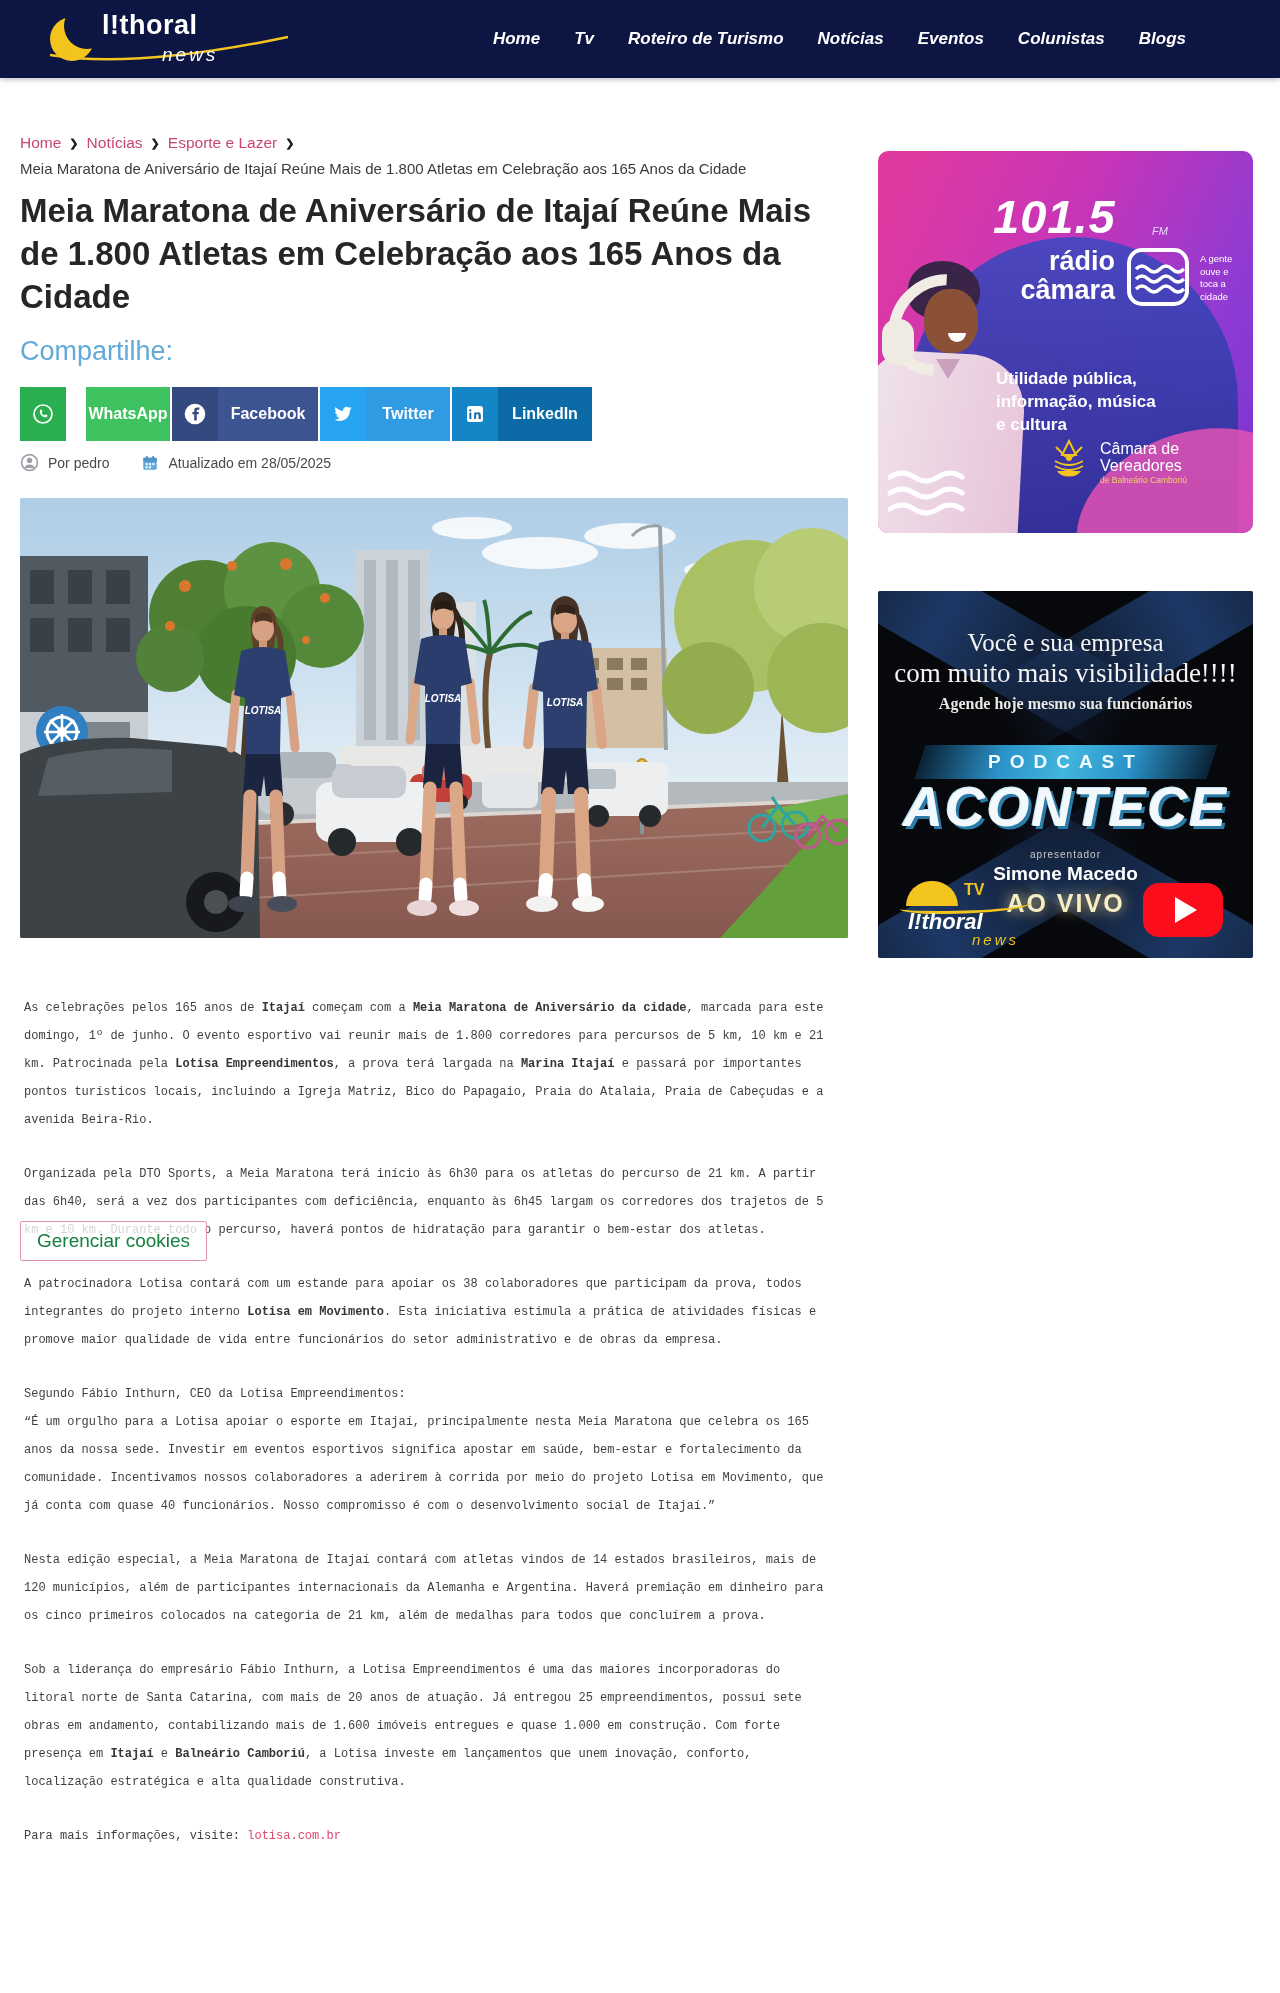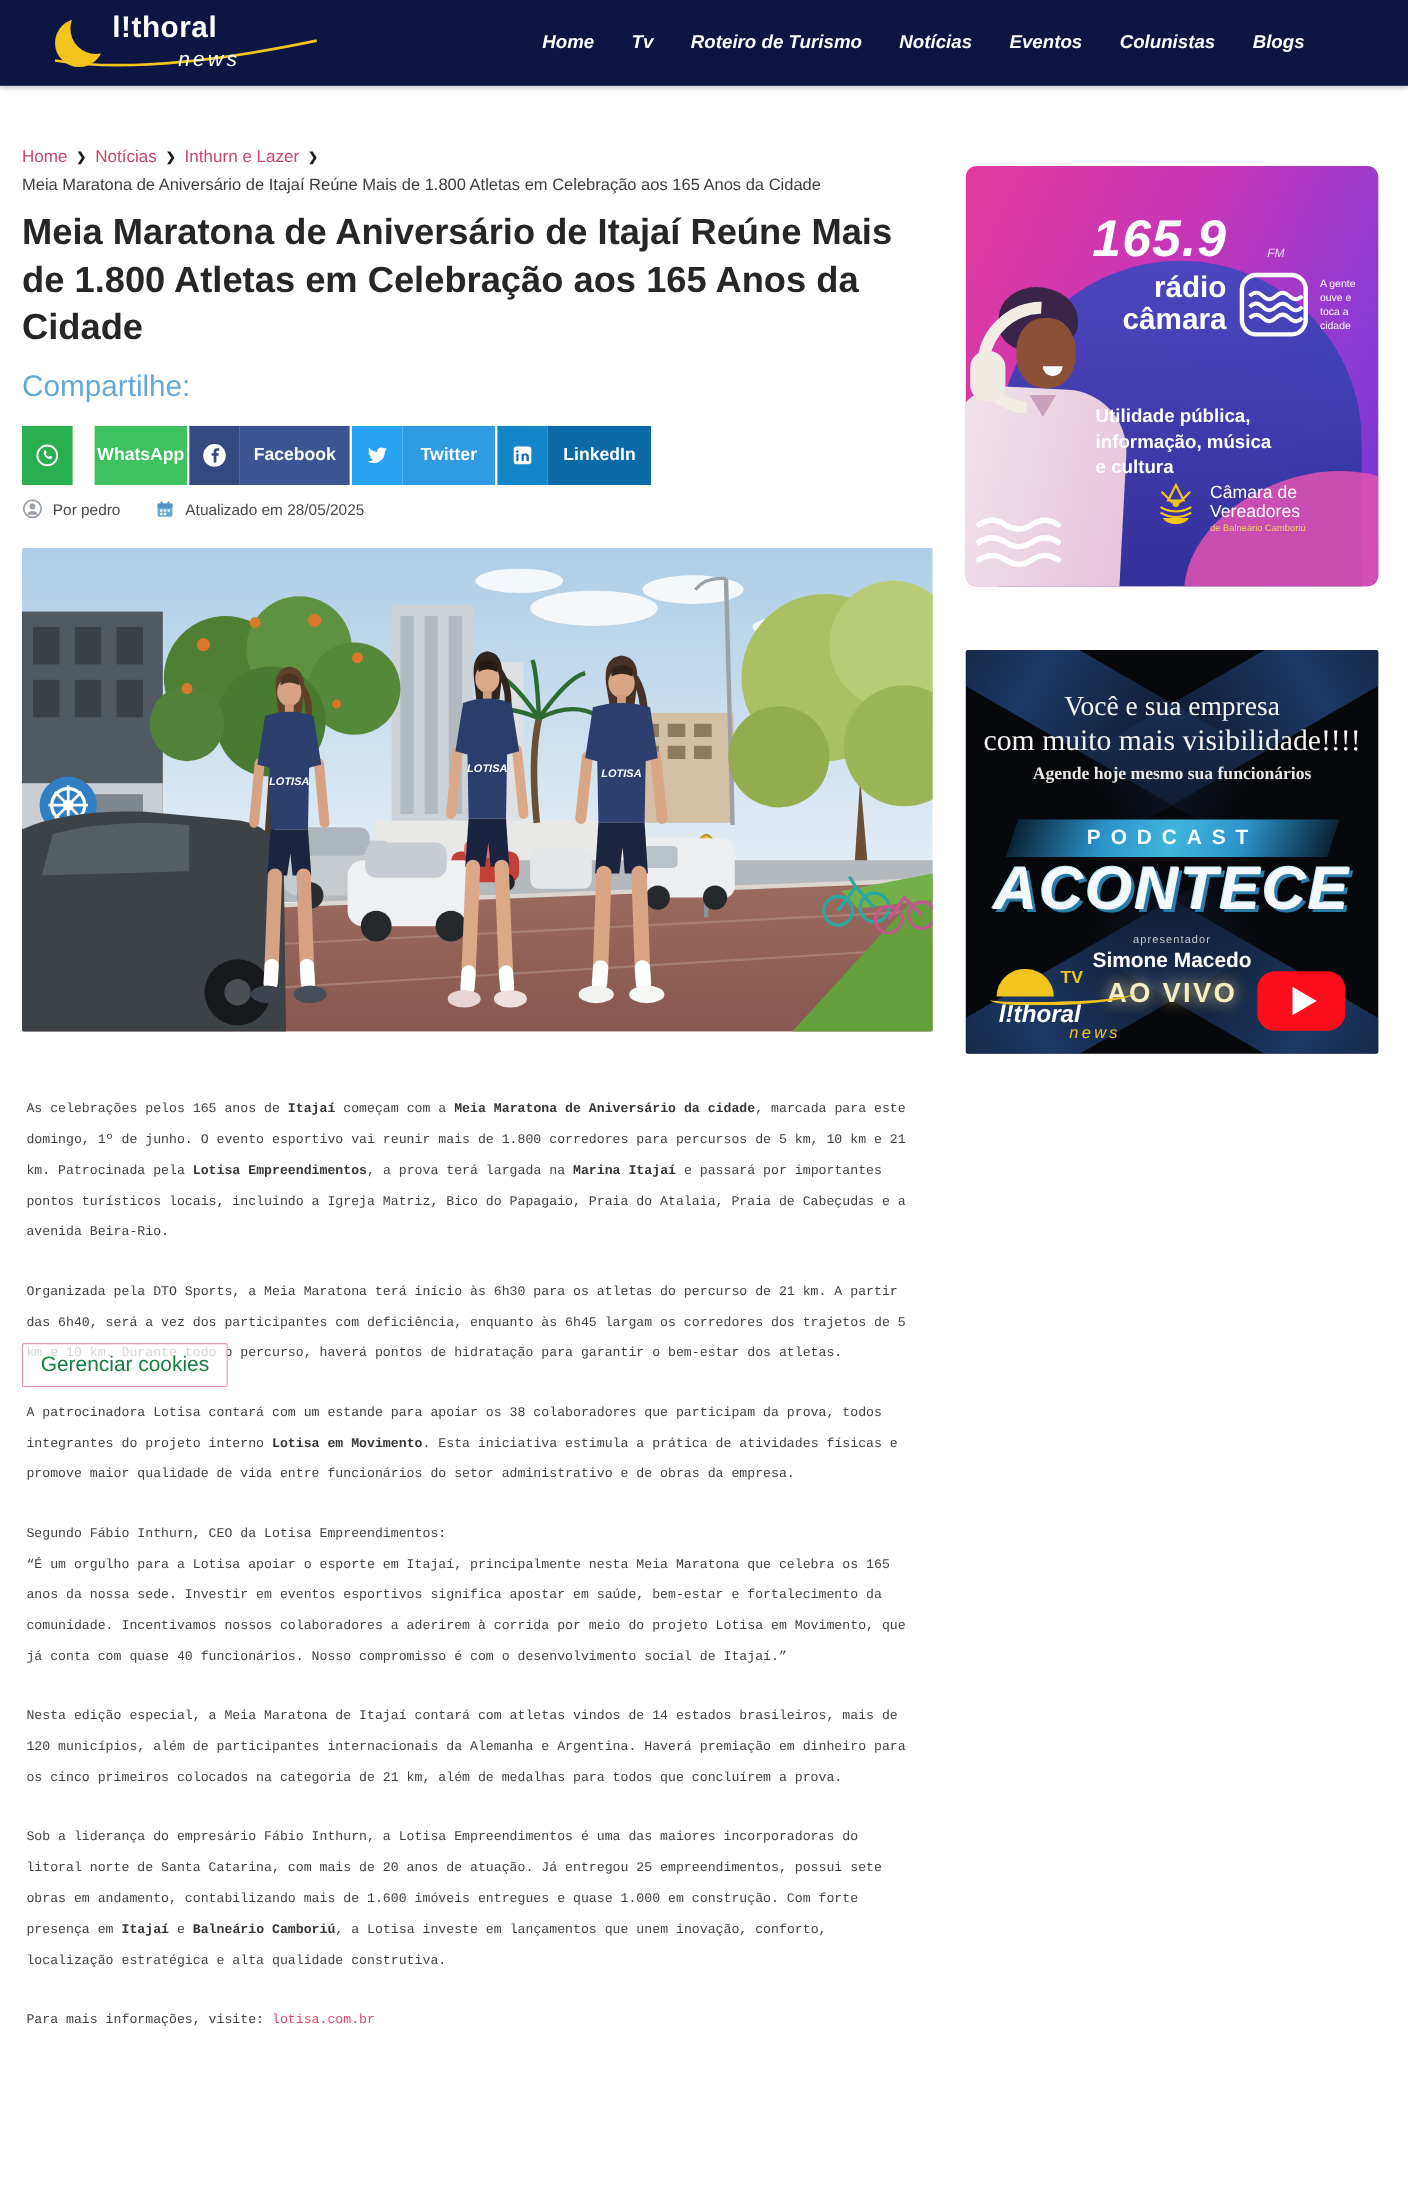--- a/index.html
+++ b/index.html
@@ -153,21 +153,21 @@
         <a href="#">Eventos</a>
         <a href="#">Colunistas</a>
         <a href="#">Blogs</a>
       </nav>
   </header>
 
   <div class="content">
 
     <main class="main-col">
 
-      <div class="bc-links" id="breadcrumb-links"><a href="#">Home</a><span class="sep">❯</span><a href="#">Notícias</a><span class="sep">❯</span><a href="#">Inthurn e Lazer</a><span class="sep">❯</span></div>
+      <div class="bc-links" id="breadcrumb-links"><a href="#">Home</a><span class="sep">❯</span><a href="#">Notícias</a><span class="sep">❯</span><a href="#">Esporte e Lazer</a><span class="sep">❯</span></div>
       <div class="bc-current">Meia Maratona de Aniversário de Itajaí Reúne Mais de 1.800 Atletas em Celebração aos 165 Anos da Cidade</div>
 
       <h1>Meia Maratona de Aniversário de Itajaí Reúne Mais de 1.800 Atletas em Celebração aos 165 Anos da Cidade</h1>
 
       <div class="share-label">Compartilhe:</div>
       <div class="share-row" id="share-row">
           <a href="#" class="share-btn" style="width: 150px; gap: 20px;">
             <span class="sicon" style="background: rgb(42, 175, 80);">
               <svg width="24" height="24" viewBox="0 0 24 24">
                 <circle cx="12" cy="12" r="9" fill="none" stroke="#fff" stroke-width="1.7"></circle>
@@ -464,21 +464,21 @@
         <div class="ar-corner"></div>
         <div class="ar-woman">
           <div class="arw-body"></div>
             <div class="arw-collar"></div>
           <div class="arw-hair"></div>
             <div class="arw-face"></div>
             <div class="arw-smile"></div>
           <div class="arw-band"></div>
             <div class="arw-cup"></div>
         </div>
-        <div class="ar-freq">165.9</div>
+        <div class="ar-freq">101.5</div>
         <div class="ar-band">FM</div>
         <div class="ar-name">
           <div>rádio</div>
           <div>câmara</div>
         </div>
         <svg class="ar-wave" width="64" height="62" viewBox="0 0 64 62">
           <rect x="3" y="3" width="58" height="54" rx="13" fill="none" stroke="#fff" stroke-width="4"></rect>
           <g stroke="#fff" stroke-width="3.5" fill="none">
             <path d="M10 22 q6 -6 12 0 t12 0 t12 0 t12 0"></path>
             <path d="M10 32 q6 -6 12 0 t12 0 t12 0 t12 0"></path>

